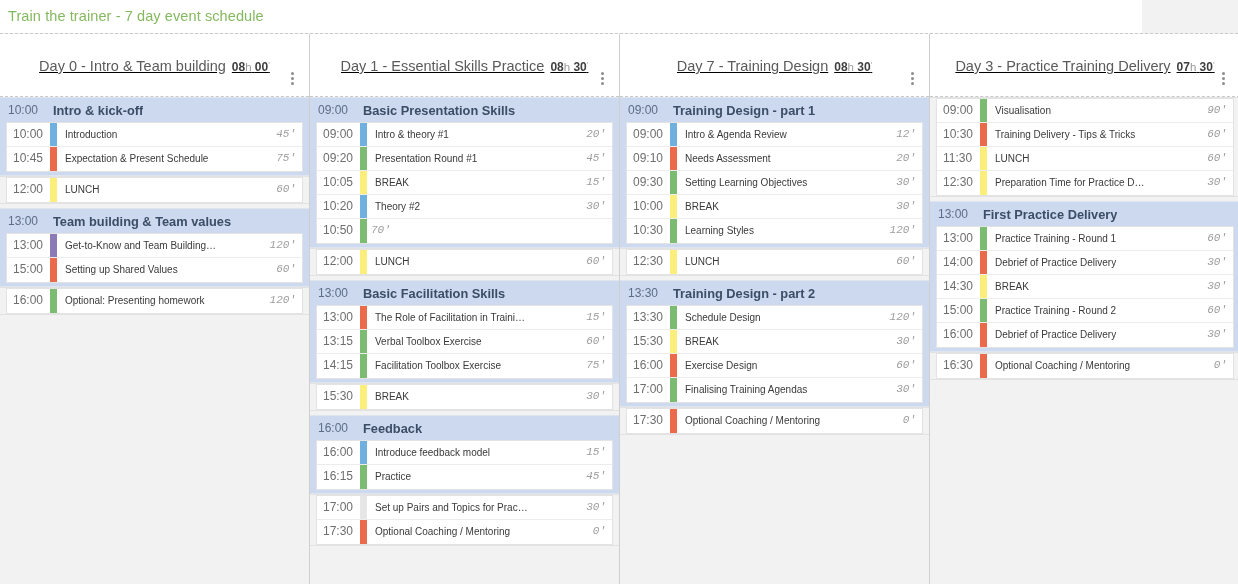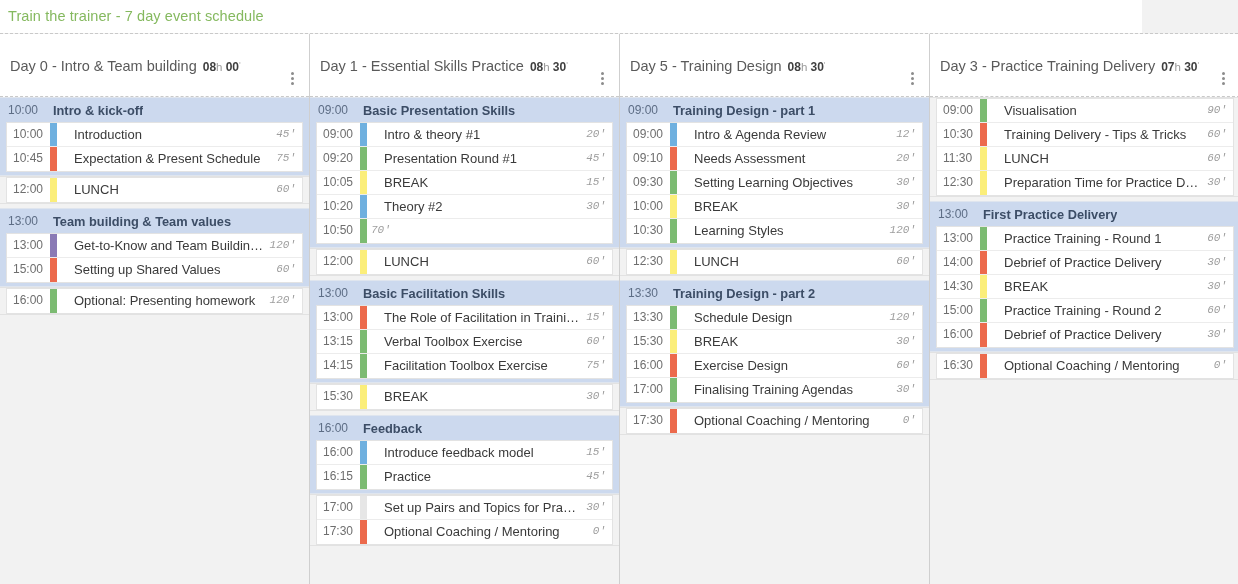--- a/index.html
+++ b/index.html
@@ -52,21 +52,22 @@
   .day-header {
     position: relative;
     height: 63px;
     background: #ffffff;
     border-bottom: 1px dashed #c9c9c9;
     padding: 10px 10px 0 10px;
   }
   .day-header-row {
     display: flex;
     align-items: baseline;
-    justify-content: flex-start;
+    justify-content: center;
+    text-decoration: underline;
   }
   .day-title {
     font-size: 14.5px;
     color: #5a5a5a;
     white-space: nowrap;
     overflow: hidden;
     text-overflow: ellipsis;
     padding-right: 6px;
   }
   .day-duration {
@@ -165,24 +166,24 @@
     padding-left: 6px;
     white-space: nowrap;
   }
   .row-bar {
     width: 7px;
     flex: 0 0 7px;
     background: #e6e6e6;
   }
   .row-label {
     flex: 1 1 auto;
-    font-size: 13px;
+    font-size: 10px;
     color: #3a3a3a;
     line-height: 23px;
-    padding-left: 17px;
+    padding-left: 8px;
     white-space: nowrap;
     overflow: hidden;
     text-overflow: ellipsis;
   }
   .row-dur {
     flex: 0 0 auto;
     font-size: 11px;
     font-style: italic;
     color: #9e9e9e;
     line-height: 23px;
@@ -404,21 +405,21 @@
                 <div class="row-label">Optional Coaching / Mentoring</div>
                 <div class="row-dur">0'</div>
               </div>
             </div>
           </div>
         </div>
       </div>
       <div class="daycol">
         <div class="day-header">
           <div class="day-header-row">
-            <div class="day-title">Day 5 - Training Design</div>
+            <div class="day-title">Day 7 - Training Design</div>
             <div class="day-duration"><span class="hh">08</span><span class="unit">h</span><span>&nbsp;</span><span class="mm">30</span><span class="tick">'</span></div>
           </div>
           <div class="kebab">
             <i></i>
             <i></i>
             <i></i>
           </div>
         </div>
         <div class="day-body">
           <div class="group">

